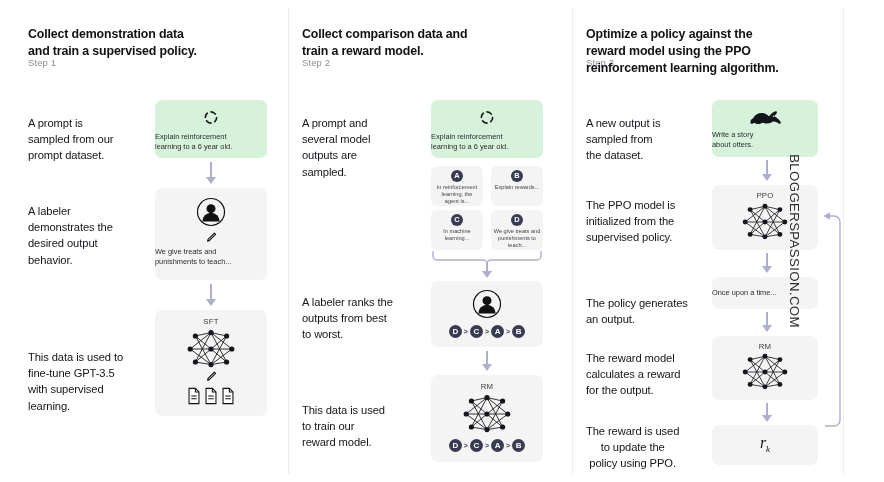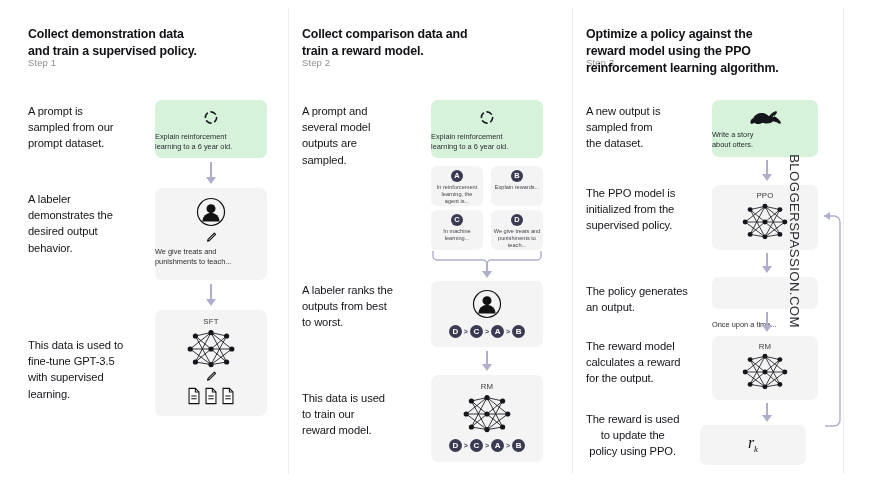--- a/index.html
+++ b/index.html
@@ -19,21 +19,21 @@
   
   .col{position:absolute;top:0;bottom:0;}
   .col1{left:0;width:288px;}
   .col2{left:288px;width:284px;}
   .col3{left:572px;width:271px;}
 
   .step-label{position:absolute;font-size:9.5px;color:#8d8d93;letter-spacing:.1px;margin-top:48px;}
   .step-title{position:absolute;font-size:12.4px;font-weight:bold;line-height:17px;
               color:#101114;letter-spacing:-.15px;}
 
-  .desc{position:absolute;font-size:11.2px;line-height:16.2px;color:#14151a;letter-spacing:-.1px;}
+  .desc{position:absolute;font-size:11.2px;line-height:16.2px;color:#14151a;letter-spacing:-.1px;margin-top:12px;}
 
   
   .box{position:absolute;border-radius:7px;background:#f4f4f4;}
   .box.green{background:#d6f2da;}
   .box-cap{position:absolute;left:0;right:0;text-align:left;
            font-size:7.4px;line-height:9.6px;color:#2a2b30;}
   .box-title{position:absolute;left:0;right:0;text-align:center;
              font-size:7.8px;color:#3a3b40;letter-spacing:.2px;}
 
   
@@ -407,21 +407,21 @@
         </svg>
       </div>
     </div>
 
     <div class="arrow" style="left:190px;top:253px;height:20px;">
       <i style="height:14px;"></i>
         <b></b>
     </div>
 
     <div class="box" style="left:140px;top:277px;width:106px;height:32px;">
-      <div class="box-cap" style="top:11px;margin-top:32px;">Once upon a time...</div>
+      <div class="box-cap" style="top:11px;">Once upon a time...</div>
     </div>
 
     <div class="arrow" style="left:190px;top:312px;height:20px;">
       <i style="height:14px;"></i>
         <b></b>
     </div>
 
     <div class="box" style="left:140px;top:336px;width:106px;height:64px;">
       <div class="box-title" style="top:6px;">RM</div>
       <div style="position:absolute;left:50%;top:17px;transform:translateX(-50%);">
@@ -459,21 +459,21 @@
           </g>
         </svg>
       </div>
     </div>
 
     <div class="arrow" style="left:190px;top:403px;height:19px;">
       <i style="height:13px;"></i>
         <b></b>
     </div>
 
-    <div class="box" style="left:128px;top:425px;width:106px;height:40px;">
+    <div class="box" style="left:140px;top:425px;width:106px;height:40px;">
       <div class="rk" style="top:9px;">
         <span>r</span><sub>k</sub>
       </div>
     </div>
 
     <div style="position:absolute;left:243px;top:200px;">
       <svg width="28" height="250" viewBox="0 0 28 250" fill="none" stroke="#aeaecd" stroke-width="1.4">
         <path d="M9 16 h10 a6 6 0 0 1 6 6 v198 a6 6 0 0 1 -6 6 h-9"></path>
         <path d="M9 16 l6 -4 v8 z" fill="#aeaecd" stroke="none"></path>
       </svg>

